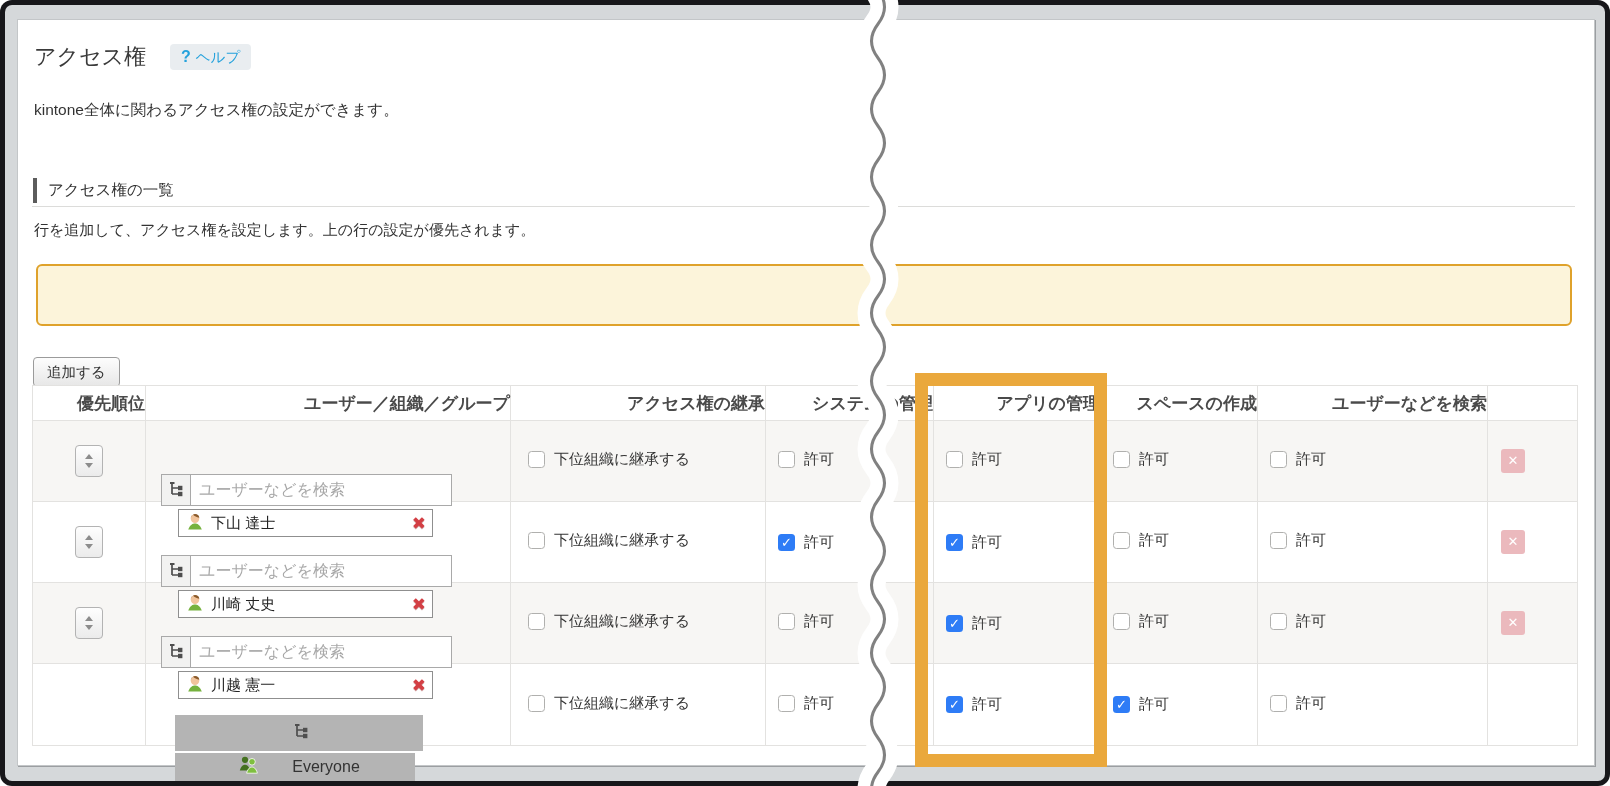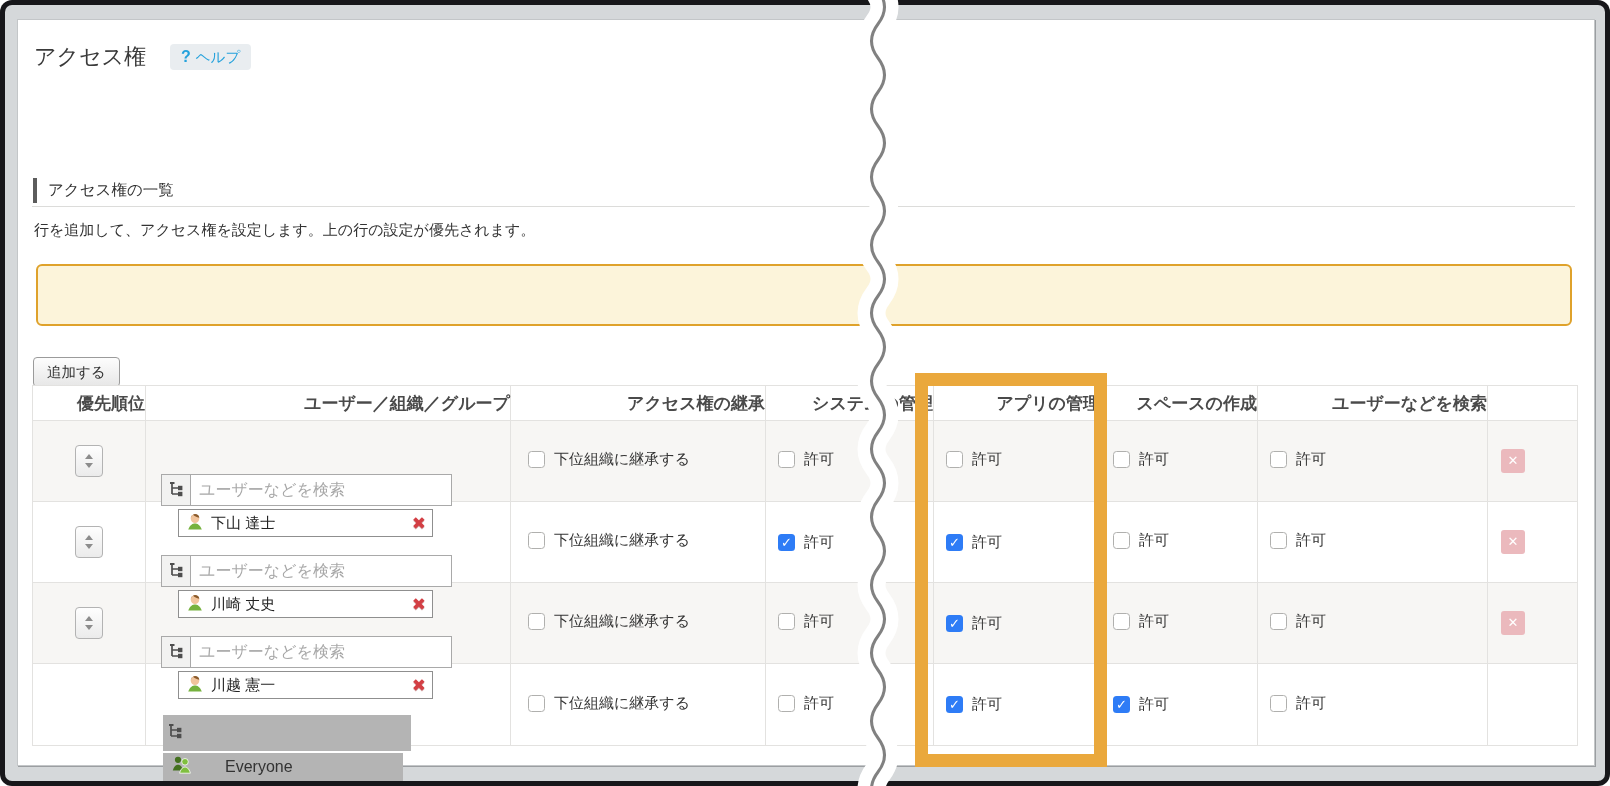--- a/index.html
+++ b/index.html
@@ -48,21 +48,21 @@
   .search-row{position:absolute;left:15px;top:13px;display:flex;align-items:stretch;}
   .tree-btn{width:30px;height:32px;box-sizing:border-box;background:#f2f2f1;border:1px solid #a9a9a9;display:flex;align-items:center;justify-content:center;cursor:pointer;padding:0;}
   .user-search{width:262px;height:32px;box-sizing:border-box;margin-left:-1px;border:1px solid #a9a9a9;font-size:16px;padding:0 8px;color:#444;
     font-family:"Liberation Sans","DejaVu Sans",sans-serif;}
   .user-search::placeholder{color:#a8a8a8;}
   .chip{position:absolute;left:15px;top:48px;width:255px;height:28px;box-sizing:border-box;border:1px solid #8f8f8f;background:#fff;
     display:flex;align-items:center;padding:0 6px;margin-left:17px;}
   .uname{font-size:15px;color:#222;margin-left:6px;flex:1;}
   .remove-x{color:var(--remove-x,#d33f44);font-size:17px;font-weight:bold;cursor:pointer;line-height:1;text-shadow:0 1px 0 rgba(120,0,0,.35);}
 
-  .gray-block{background:#b4b4b4;position:absolute;left:17px;}
+  .gray-block{background:#b4b4b4;position:absolute;left:29px;justify-content:center;}
   .gb1{top:10px;width:248px;height:36px;display:flex;align-items:center;padding-left:4px;box-sizing:border-box;}
   .gb2{top:48px;width:240px;height:28px;display:flex;align-items:center;box-sizing:border-box;padding-left:8px;}
   .gname{font-size:16px;color:#333;margin-left:32px;}
 
   .perm{display:inline-flex;align-items:center;gap:9px;padding-left:12px;cursor:pointer;}
   .cb{width:17px;height:17px;box-sizing:border-box;border:1.5px solid #b0b0ae;border-radius:3.5px;background:#fff;display:inline-flex;
     align-items:center;justify-content:center;flex:none;}
   .cb.checked{border:none;background:var(--cb-checked,#2e7cf6);}
   .cb.checked::after{content:"✓";color:#fff;font-size:13px;font-weight:bold;line-height:1;}
   .cb-label{font-size:15px;color:#333;text-align:right;}
@@ -85,20 +85,21 @@
   <div class="panel"></div>
 
   <div class="page-title">アクセス権</div>
 
   <div class="help-badge">
     <span class="help-q">?</span>
     <span class="help-label">ヘルプ</span>
   </div>
 
   <div class="desc">
+    <div>kintone全体に関わるアクセス権の設定ができます。</div>
   </div>
 
   <div class="section-head">
     <span class="section-bar"></span>
     <span class="section-title">アクセス権の一覧</span>
   </div>
   <div class="section-rule"></div>
 
   <div class="hint">行を追加して、アクセス権を設定します。上の行の設定が優先されます。</div>
 

